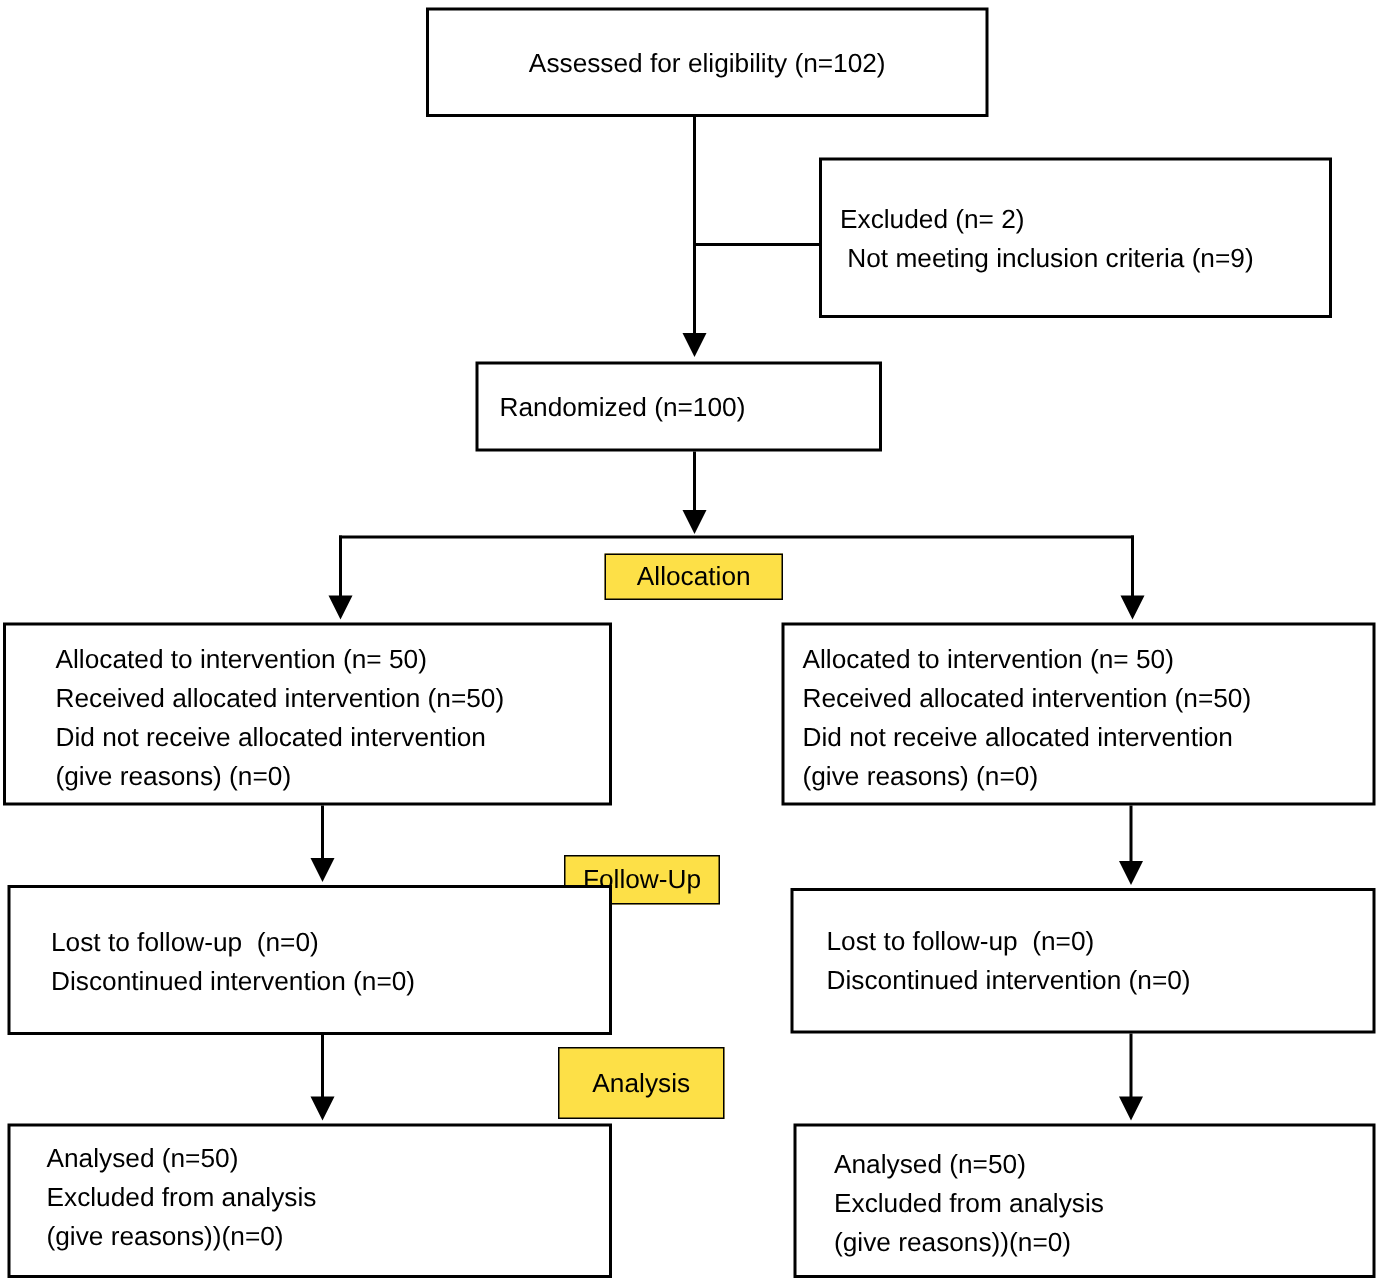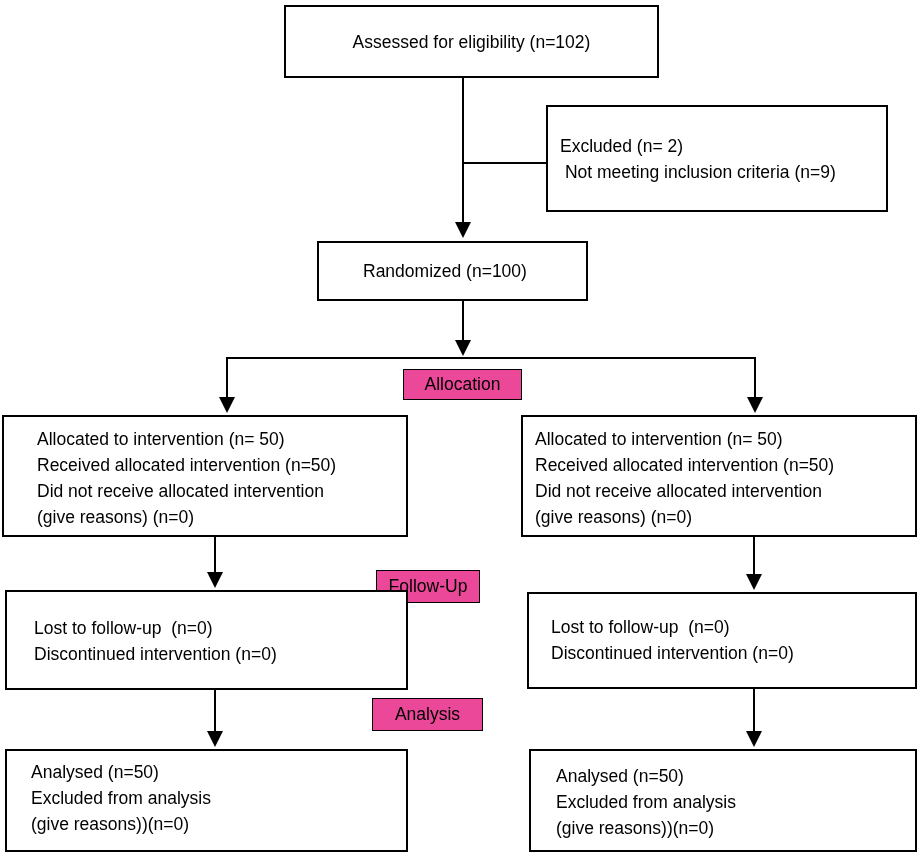--- a/index.html
+++ b/index.html
@@ -17,21 +17,21 @@
     box-sizing: border-box;
     border: 2px solid #000000;
     background: #ffffff;
     font-size: 17.5px;
     line-height: 26px;
   }
   .stage {
     position: absolute;
     box-sizing: border-box;
     border: 1.5px solid #000000;
-    background: #ec4899;
+    background: #fde047;
     font-size: 17.5px;
     display: flex;
     align-items: center;
     justify-content: center;
   }
   .hcenter { display: flex; align-items: center; justify-content: center; }
   .vcenter { display: flex; flex-direction: column; justify-content: center; }
   .tl { white-space: pre-wrap; }
   .ln { position: absolute; background: #000000; }
   .ah { position: absolute; width: 0; height: 0; }
@@ -59,21 +59,21 @@
   <div class="ah ah-down" style="left:455px; top:222px;"></div>
 
   <div class="ln" style="left:464px; top:162px; width:96px; height:2px;"></div>
   <div class="ah ah-right" style="left:558px; top:155px;"></div>
 
   <div class="box vcenter" style="left:546px; top:105px; width:342px; height:107px; padding-left:12px;">
     <div class="tl">Excluded (n= 2)</div>
     <div class="tl"> Not meeting inclusion criteria (n=9)</div>
   </div>
 
-  <div class="box vcenter" style="left:317px; top:241px; width:271px; height:60px; padding-left:44px;">
+  <div class="box vcenter" style="left:317px; top:241px; width:271px; height:60px; padding-left:14px;">
     <div class="tl">Randomized (n=100)</div>
   </div>
 
   <div class="ln" style="left:462px; top:301px; width:2px; height:41px;"></div>
   <div class="ah ah-down" style="left:455px; top:340px;"></div>
 
   <div class="ln" style="left:226px; top:357px; width:530px; height:2px;"></div>
 
   <div class="ln" style="left:226px; top:357px; width:2px; height:42px;"></div>
   <div class="ah ah-down" style="left:219px; top:397px;"></div>
@@ -116,21 +116,21 @@
   <div class="box" style="left:527px; top:592px; width:390px; height:97px; padding:20px 6px 0 22px;">
     <div class="tl">Lost to follow-up  (n=0)</div>
     <div class="tl">Discontinued intervention (n=0)</div>
   </div>
 
   <div class="ln" style="left:214px; top:690px; width:2px; height:43px;"></div>
   <div class="ah ah-down" style="left:207px; top:731px;"></div>
   <div class="ln" style="left:753px; top:689px; width:2px; height:44px;"></div>
   <div class="ah ah-down" style="left:746px; top:731px;"></div>
 
-  <div class="stage" style="left:372px; top:698px; width:111px; height:33px;">
+  <div class="stage" style="left:372px; top:698px; width:111px; height:48px;">
     <div class="tl">Analysis</div>
   </div>
 
   <div class="box" style="left:5px; top:749px; width:403px; height:103px; padding:8px 6px 0 24px;">
     <div class="tl">Analysed (n=50)</div>
     <div class="tl">Excluded from analysis</div>
     <div class="tl">(give reasons))(n=0)</div>
   </div>
 
   <div class="box" style="left:529px; top:749px; width:388px; height:103px; padding:12px 6px 0 25px;">

